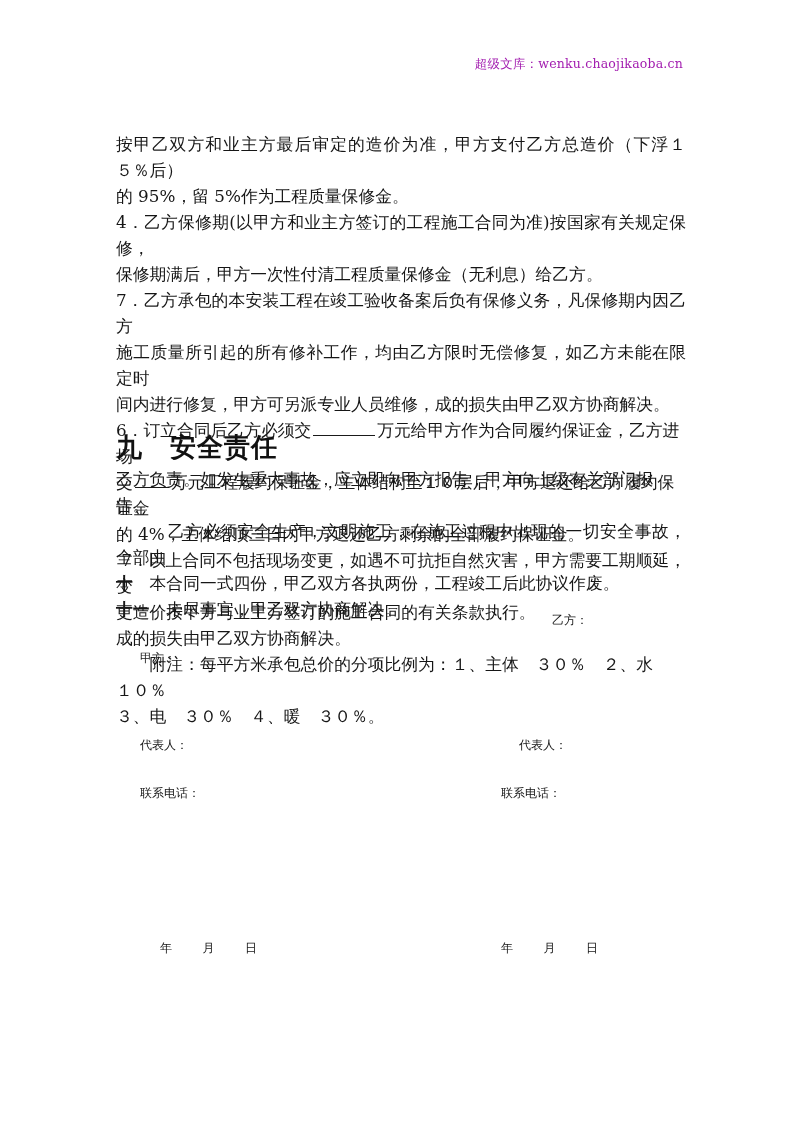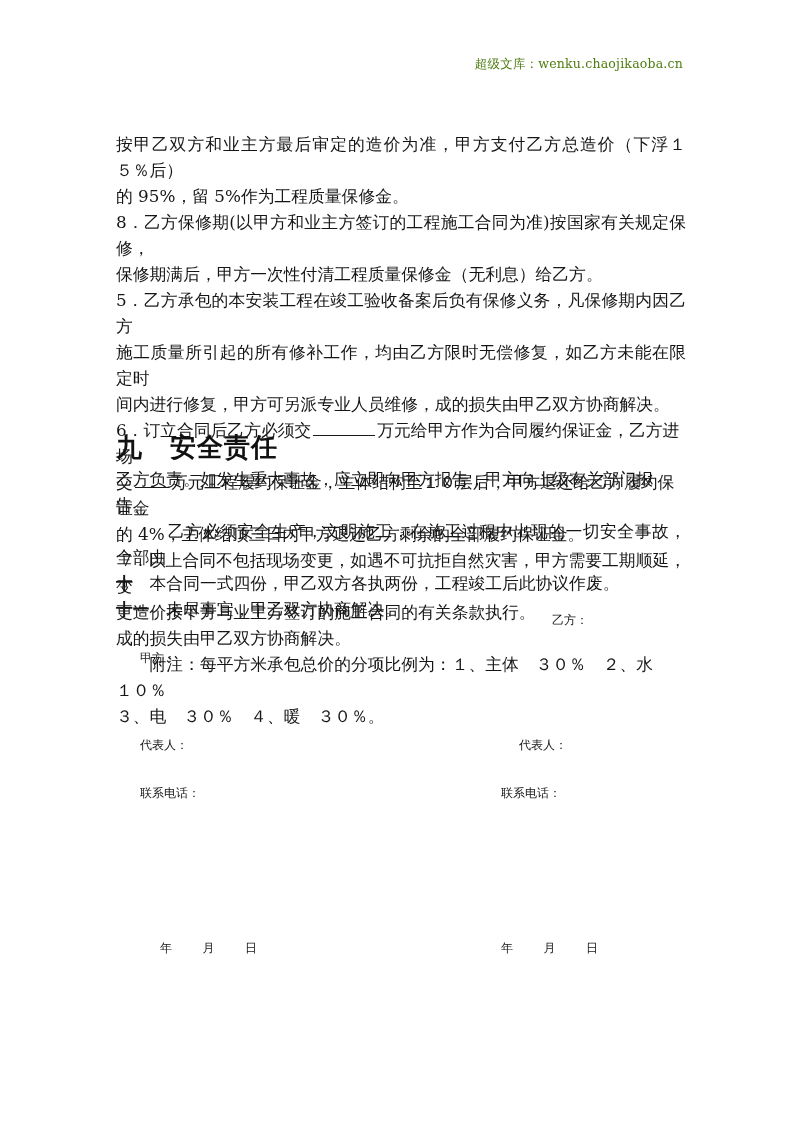--- a/index.html
+++ b/index.html
@@ -23,21 +23,21 @@
     background: #ffffff;
   }
 
   
   .doc-header {
     position: absolute;
     top: 56px;
     right: 110px;
     font-family: "DejaVu Serif", serif;
     font-size: 12.5px;
-    color: #4d7c0f;
+    color: #a21caf;
     letter-spacing: 0.2px;
     white-space: nowrap;
   }
 
   
   .body-col {
     position: absolute;
     left: 116px;
     top: 92px;
     width: 570px;
@@ -118,23 +118,23 @@
 <body>
 
 <div class="page">
 
   <div class="doc-header">超级文库：wenku.chaojikaoba.cn</div>
 
   <div class="body-col">
 
     <p class="ln">按甲乙双方和业主方最后审定的造价为准，甲方支付乙方总造价（下浮１５％后）</p>
     <p class="ln nojust">的 95%，留 5%作为工程质量保修金。</p>
-    <p class="ln">8．乙方保修期(以甲方和业主方签订的工程施工合同为准)按国家有关规定保修，</p>
+    <p class="ln">4．乙方保修期(以甲方和业主方签订的工程施工合同为准)按国家有关规定保修，</p>
     <p class="ln nojust">保修期满后，甲方一次性付清工程质量保修金（无利息）给乙方。</p>
-    <p class="ln">5．乙方承包的本安装工程在竣工验收备案后负有保修义务，凡保修期内因乙方</p>
+    <p class="ln">7．乙方承包的本安装工程在竣工验收备案后负有保修义务，凡保修期内因乙方</p>
     <p class="ln">施工质量所引起的所有修补工作，均由乙方限时无偿修复，如乙方未能在限定时</p>
     <p class="ln nojust">间内进行修复，甲方可另派专业人员维修，成的损失由甲乙双方协商解决。</p>
 
     <p class="ln nojust"><span>6．订立合同后乙方必须交</span><span class="blank w-long"></span><span>万元给甲方作为合同履约保证金，乙方进场</span></p>
 
     <p class="ln nojust"><span>交</span><span class="blank w-short"></span><span>万元工程履约保证金，主体结构至１０层后，甲方退还给乙方履约保证金</span></p>
 
     <p class="ln nojust">的 4%，主体结顶三日内甲方退还乙方剩余的全部履约保证金。</p>
 
     <p class="ln"> 7．以上合同不包括现场变更，如遇不可抗拒自然灾害，甲方需要工期顺延，变</p>

